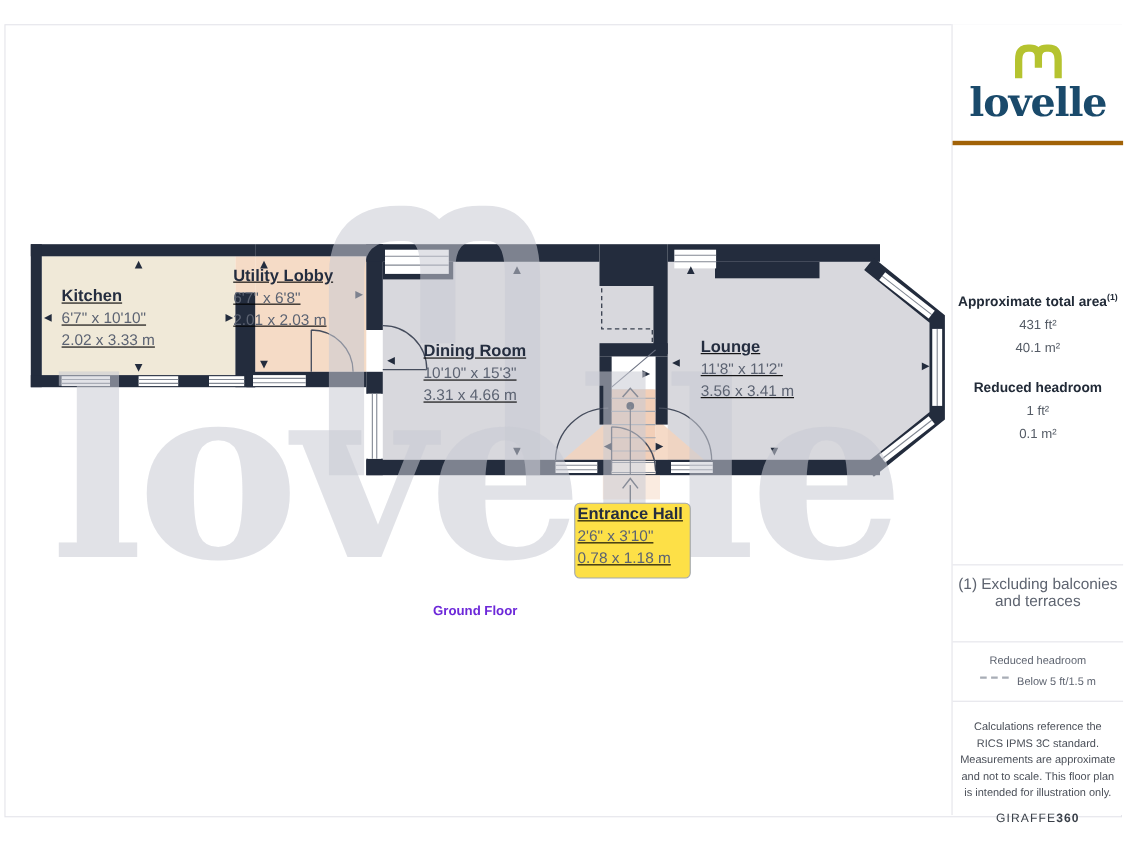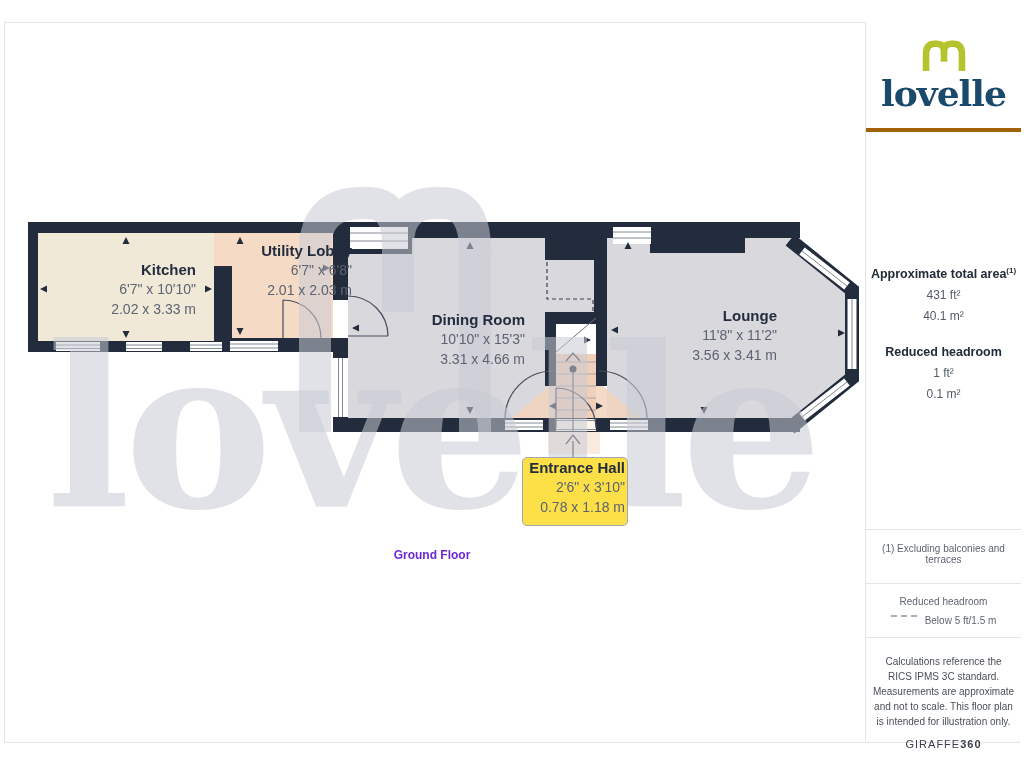--- a/index.html
+++ b/index.html
@@ -7,21 +7,21 @@
   .abs{position:absolute;}
   #page{position:relative;width:1024px;height:768px;background:#fff;}
   #frame{left:4px;top:22px;width:1014px;height:719px;border:1px solid #e4e4ea;z-index:1;}
   
   #wm-text{left:46px;top:318px;width:820px;z-index:5;pointer-events:none;
     font-family:"DejaVu Serif",serif;font-weight:bold;font-size:222px;line-height:1;
     letter-spacing:-6px;color:rgba(201,202,211,0.55);user-select:none;}
   
   #plan-svg{left:0;top:0;width:1024px;height:768px;z-index:2;}
   
-  .room-label{z-index:10;text-align:right;pointer-events:none;}
+  .room-label{z-index:10;text-align:left;pointer-events:none;text-decoration:underline;}
   .room-name{font-size:15px;font-weight:bold;color:#242d3f;line-height:1.35;}
   .room-dim{font-size:14px;color:#5c6372;line-height:1.42;}
   #lbl-kitchen{left:56px;top:260px;width:140px;}
   #lbl-utility{left:212px;top:241px;width:140px;}
   #lbl-dining{left:385px;top:310px;width:140px;}
   #lbl-lounge{left:637px;top:306px;width:140px;}
   #lbl-entrance{left:522px;top:457px;width:100px;background:#fde047;border:1px solid #a2a7b0;
     border-radius:5px;padding:0 2px 7px 2px;z-index:11;}
   #lbl-ground{left:372px;top:548px;width:120px;text-align:center;font-size:12px;
     font-weight:bold;color:#6d28d9;z-index:10;}
@@ -32,22 +32,22 @@
   #sec-logo{top:0;height:106px;display:flex;flex-direction:column;align-items:center;
     justify-content:center;}
   #logo-text{font-family:"DejaVu Serif",serif;font-weight:bold;font-size:36px;
     color:#1a4a6b;line-height:1;margin-top:2px;letter-spacing:-1px;}
   #sec-info{top:106px;height:407px;border-top:4px solid #a16207;display:flex;
     flex-direction:column;align-items:center;justify-content:center;text-align:center;}
   .info-title{font-size:12.5px;font-weight:bold;color:#222b38;}
   .info-title sup{font-size:8px;}
   .info-val{font-size:12px;color:#555c66;margin-top:7px;}
   .info-gap{height:22px;}
-  #sec-foot{top:507px;height:48px;border-top:1px solid #e4e4ea;display:flex;
-    align-items:center;justify-content:center;text-align:center;font-size:10px;color:#5e6470;}
+  #sec-foot{top:491px;height:48px;border-top:1px solid #e4e4ea;display:flex;
+    align-items:center;justify-content:center;text-align:center;font-size:14px;color:#5e6470;}
   #sec-legend{top:561px;height:54px;border-top:1px solid #e4e4ea;display:flex;
     flex-direction:column;align-items:center;justify-content:center;text-align:center;
     font-size:10px;color:#5e6470;}
   #legend-row{display:flex;margin-top:8px;}
   #legend-dash{display:inline-block;width:26px;border-top:2px dashed #a8adb6;margin-right:8px;}
   #sec-disc{top:615px;height:128px;border-top:1px solid #e4e4ea;display:flex;
     flex-direction:column;align-items:center;justify-content:center;text-align:center;}
   #disclaimer{font-size:10px;color:#4a4f58;line-height:1.5;width:142px;}
   #credit{margin-top:9px;font-size:11px;color:#3a4049;letter-spacing:1px;}
   #credit b{font-weight:bold;}

